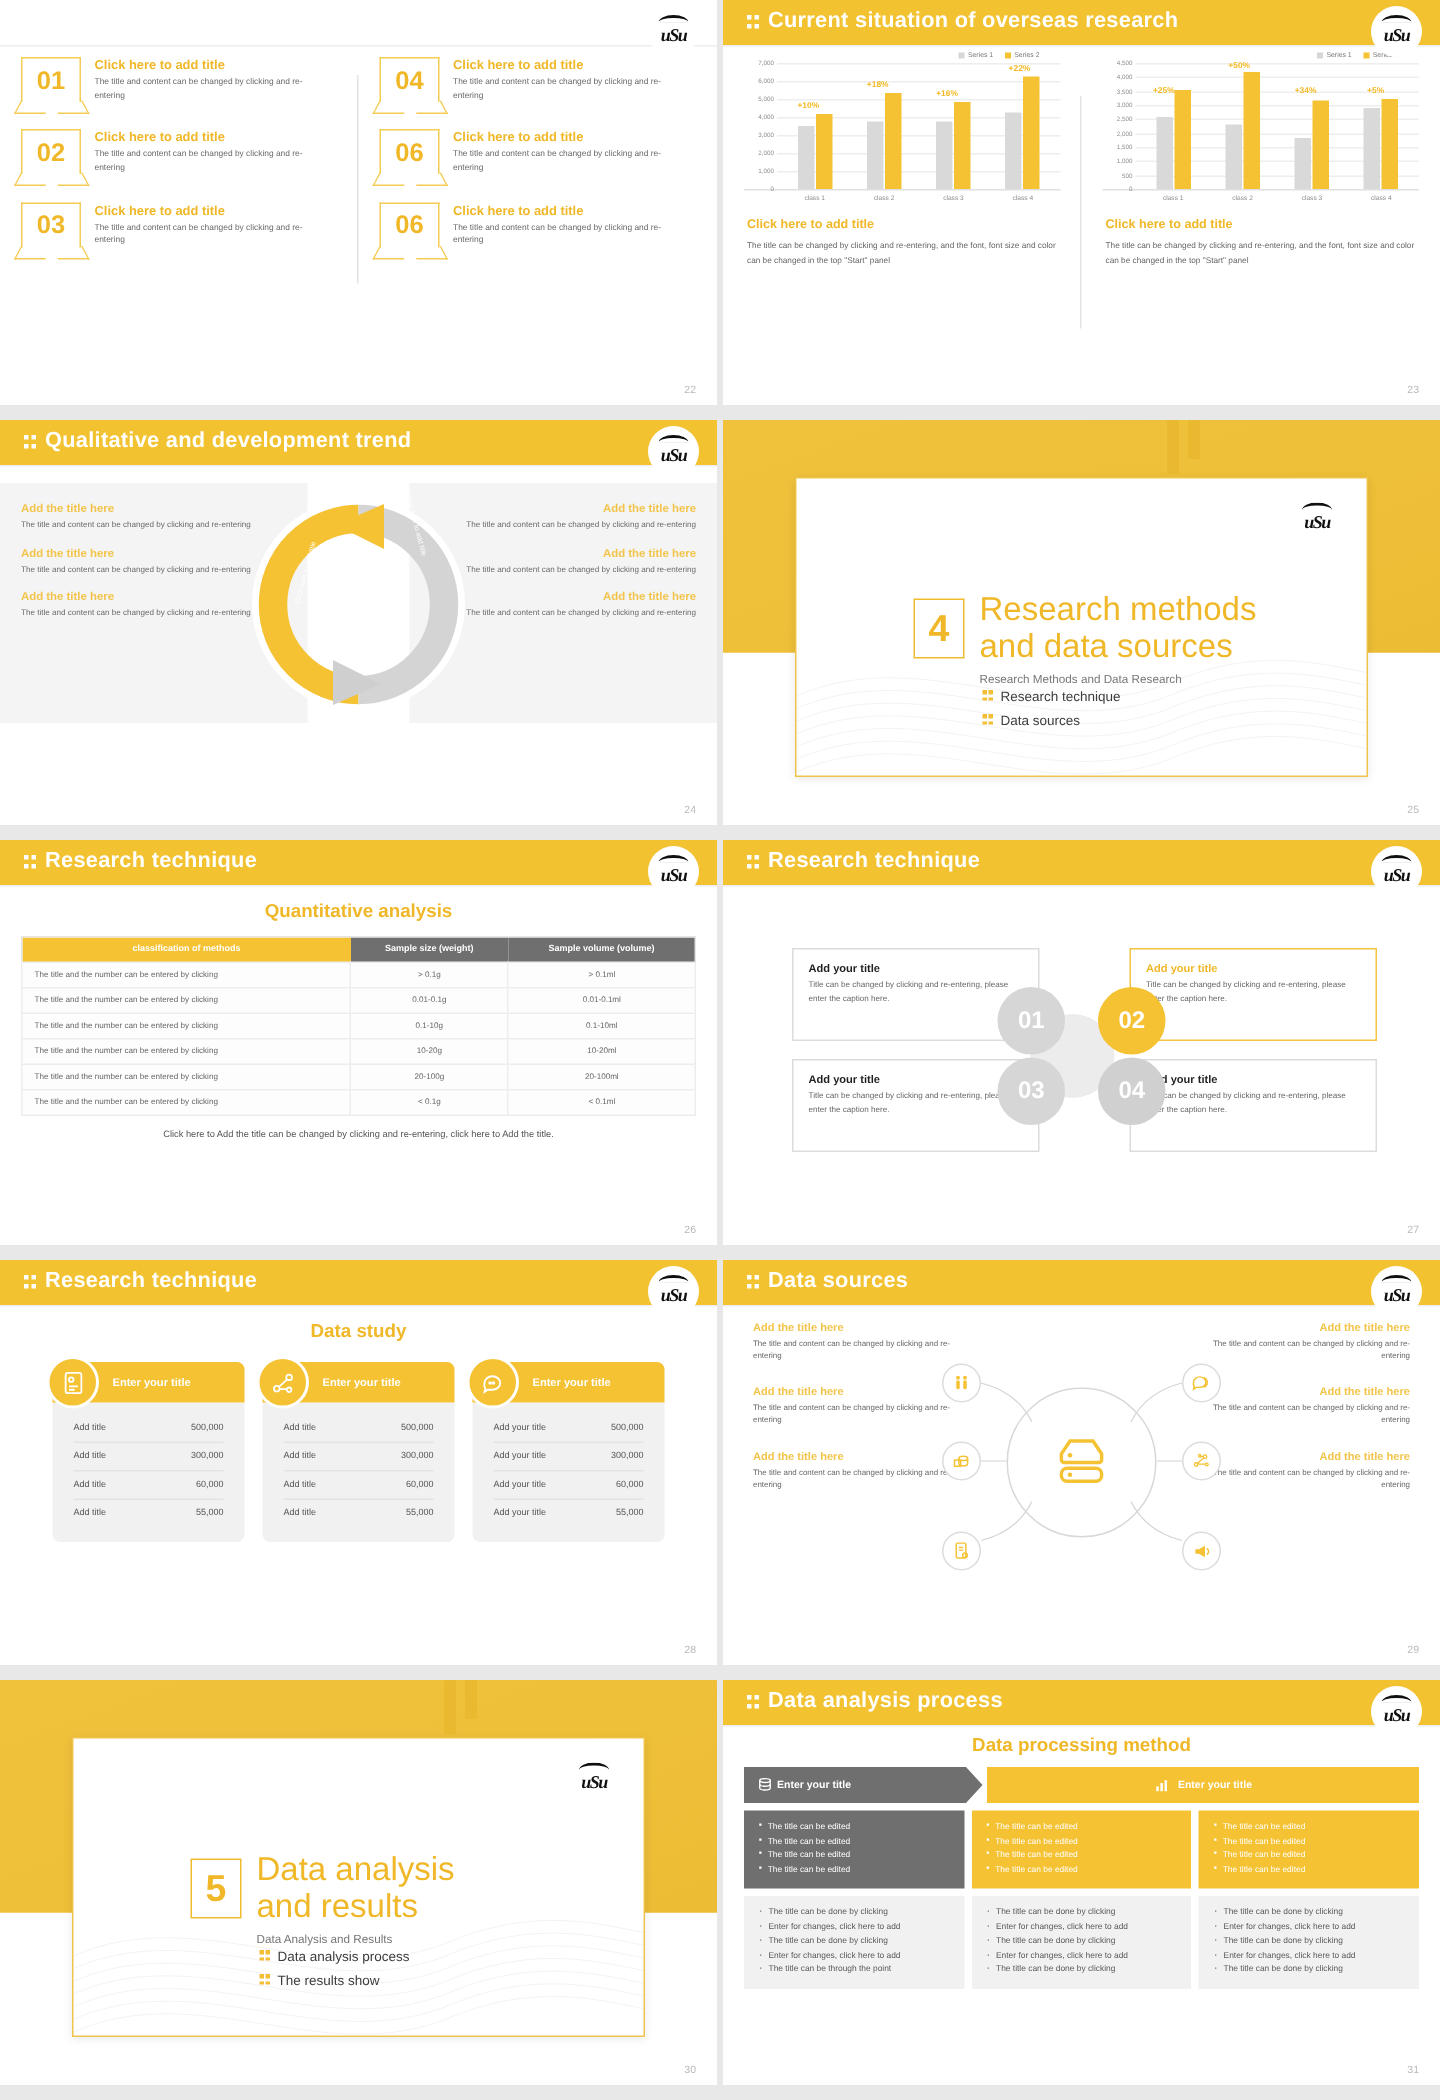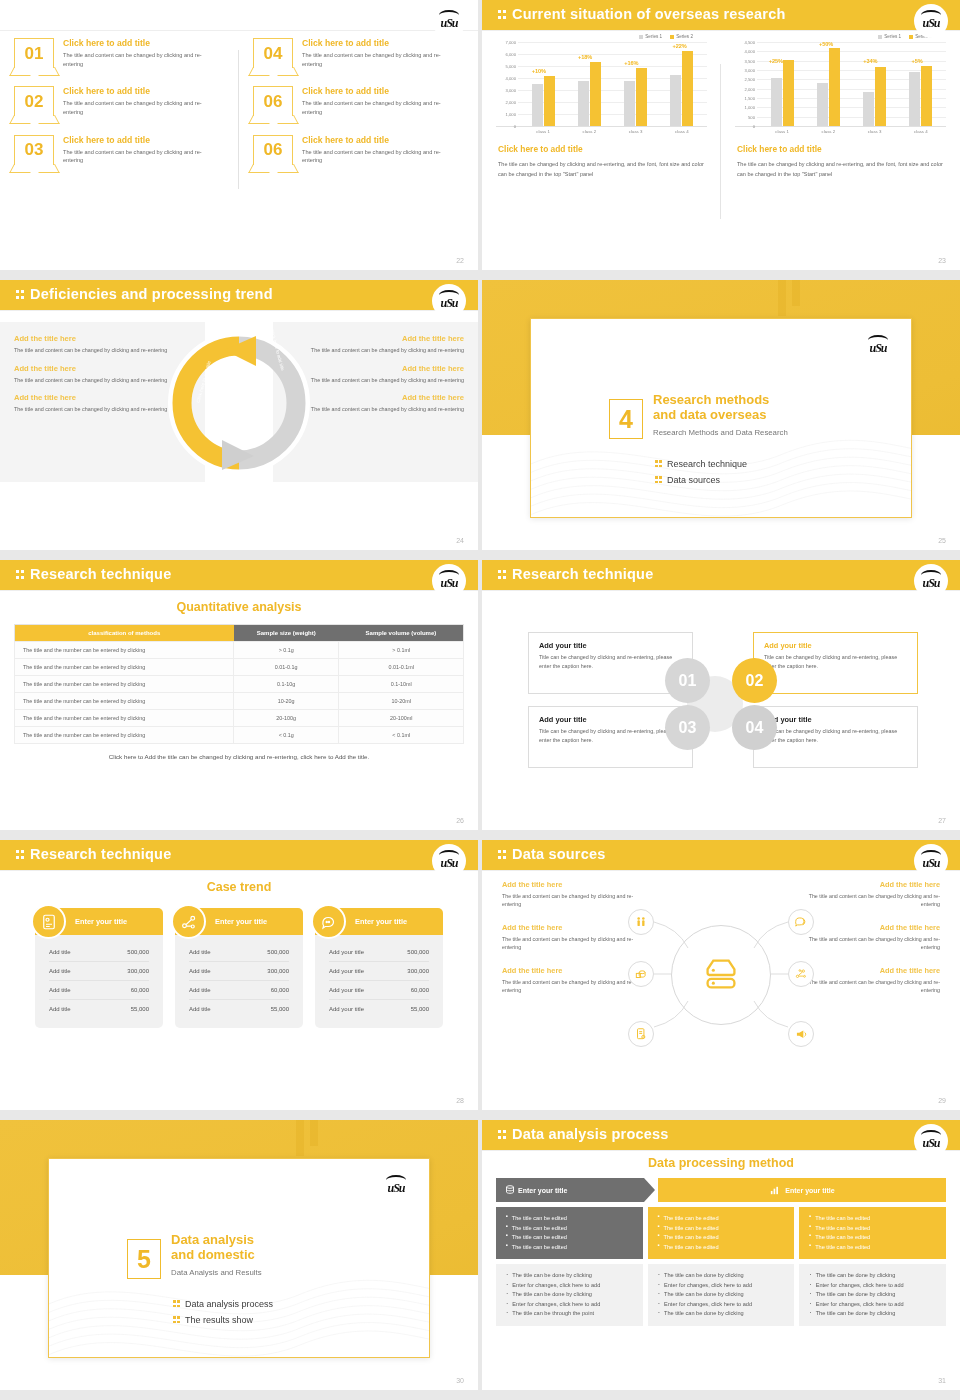--- a/index.html
+++ b/index.html
@@ -151,21 +151,21 @@
     background:#fff; border:1px solid #F0C44A; overflow:hidden;
     box-shadow:0 1px 6px rgba(0,0,0,.10);
   }
   .wave{ position:absolute; left:0; right:0; bottom:0; height:64%; opacity:.55;}
   .divnum{
     position:absolute; left:78px; top:80px; width:34px; height:40px;
     border:1.6px solid #F0BC2E; display:flex; align-items:center; justify-content:center;
     font-size:25px; font-weight:bold; color:#F0B828; z-index:3;
   }
   .divttl{ position:absolute; left:122px; top:74px; z-index:3;}
-  .divttl .big{ font-size:13px; font-weight:bold; color:#F0B828; line-height:1.14;}
+  .divttl .big{ font-size:22px; font-weight:normal; color:#F0B828; line-height:1.14;}
   .divttl .sub{ font-size:7.8px; color:#777; margin-top:5px;}
   .divlist{ position:absolute; left:124px; top:140px; z-index:3;}
   .divlist div{ font-size:9px; color:#3d3d3d; margin-bottom:6px; display:flex; align-items:center; gap:5px;}
   .sq{ width:7px; height:8px; position:relative; flex:0 0 7px;}
   .sq i{ position:absolute; width:2.6px;height:2.6px; background:#F2BE35;}
   .sq i:nth-child(1){left:0;top:0;} .sq i:nth-child(2){left:0;top:4.5px;}
   .sq i:nth-child(3){left:4px;top:0;} .sq i:nth-child(4){left:4px;top:4.5px;}
   
   .ctitle{ text-align:center; font-size:12.5px; font-weight:bold; color:#F0B828; margin-top:40px;}
   .tbl{ margin:10px 14px 0; border:1px solid #e4e4e4; border-collapse:collapse; width:450px; font-size:5.4px;}
@@ -456,21 +456,21 @@
 </div>
 
 <div class="slide">
   <div class="hdr">
     <div class="dots">
         <i></i>
         <i></i>
         <i></i>
         <i></i>
       </div>
-    <h1>Deficiencies and processing trend</h1>
+    <h1>Qualitative and development trend</h1>
   </div>
   <div class="hdrline"></div>
   <div class="logo">
       <div class="sh"></div>
       <span class="wsu">uSu</span>
     </div>
   <div class="cyc">
     <div class="cycpanel">
       <div class="cycitem">
           <div class="t">Add the title here</div>
@@ -532,21 +532,21 @@
         <path d="M0,118 C80,83 160,143 240,108 C320,76 370,118 400,103"></path>
       </g>
     </svg>
     <div class="logo" style="right:16px; top:10px;">
         <div class="sh"></div>
         <span class="wsu">uSu</span>
       </div>
     <div class="divnum">4</div>
     <div class="divttl">
       <div class="big">Research methods</div>
-      <div class="big">and data overseas</div>
+      <div class="big">and data sources</div>
       <div class="sub">Research Methods and Data Research</div>
     </div>
     <div class="divlist">
       <div>
           <span class="sq">
             <i></i>
             <i></i>
             <i></i>
             <i></i>
           </span>
@@ -677,21 +677,21 @@
         <i></i>
         <i></i>
       </div>
     <h1>Research technique</h1>
   </div>
   <div class="hdrline"></div>
   <div class="logo">
       <div class="sh"></div>
       <span class="wsu">uSu</span>
     </div>
-  <div class="ctitle">Case trend</div>
+  <div class="ctitle">Data study</div>
   <div class="cards">
     <div class="card">
       <div class="cardhd">
         <div class="cardicon">
           <svg width="18" height="18" viewBox="0 0 24 24" fill="none" stroke="#fff" stroke-width="1.6">
               <rect x="5" y="3" width="14" height="18" rx="2"></rect>
               <circle cx="10" cy="9" r="2"></circle>
               <path d="M8 15h8M8 18h5"></path>
             </svg>
         </div>
@@ -908,21 +908,21 @@
         <path d="M0,118 C80,83 160,143 240,108 C320,76 370,118 400,103"></path>
       </g>
     </svg>
     <div class="logo" style="right:16px; top:10px;">
         <div class="sh"></div>
         <span class="wsu">uSu</span>
       </div>
     <div class="divnum">5</div>
     <div class="divttl">
       <div class="big">Data analysis</div>
-      <div class="big">and domestic</div>
+      <div class="big">and results</div>
       <div class="sub">Data Analysis and Results</div>
     </div>
     <div class="divlist">
       <div>
           <span class="sq">
             <i></i>
             <i></i>
             <i></i>
             <i></i>
           </span>

